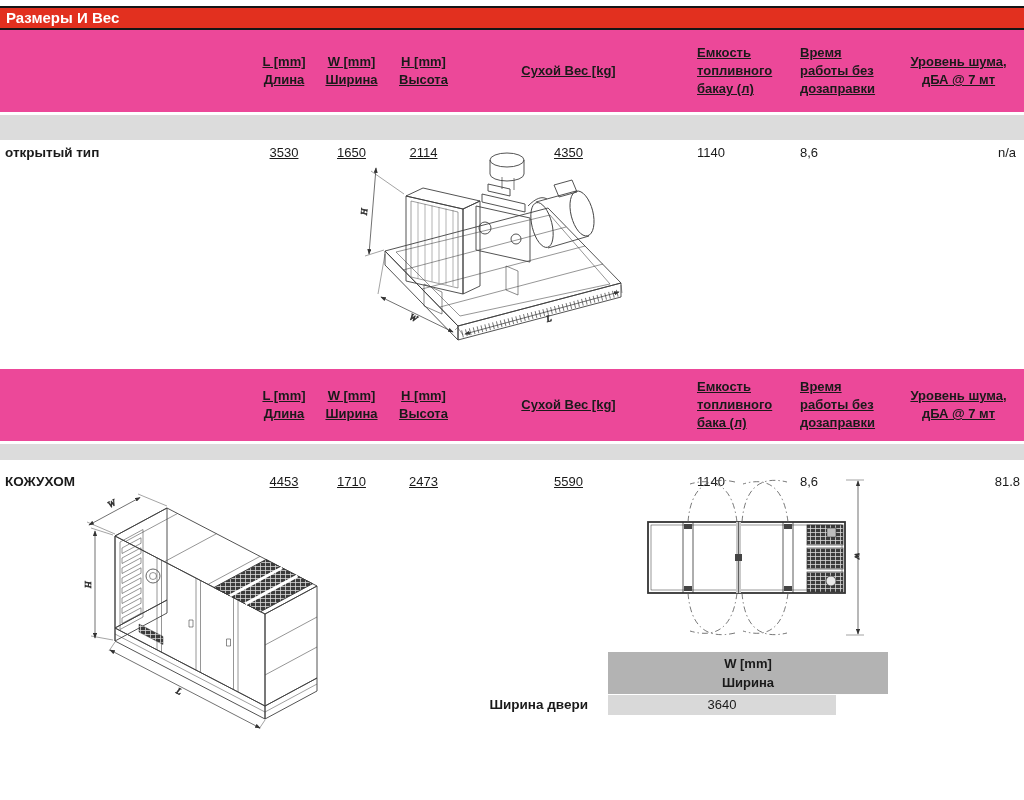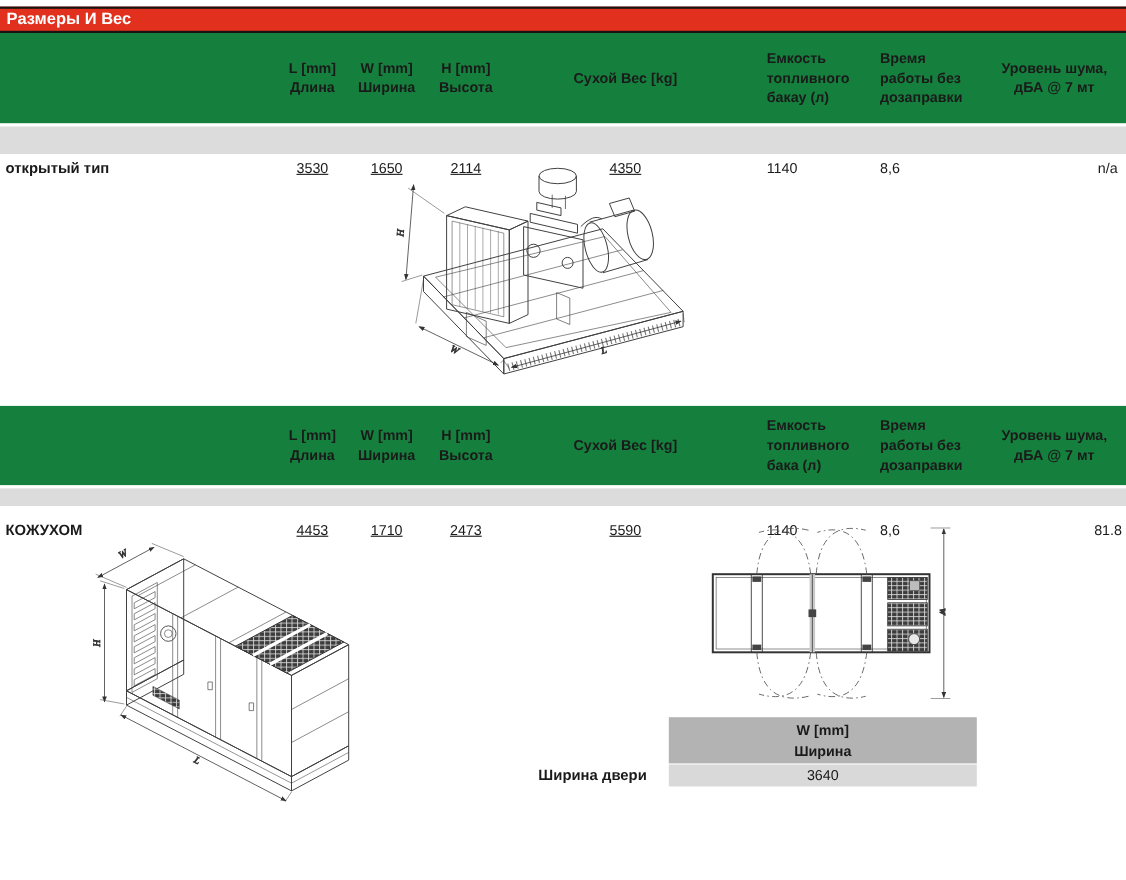--- a/index.html
+++ b/index.html
@@ -6,21 +6,21 @@
   body{width:1024px;height:800px;overflow:hidden;position:relative;
        font-family:"Liberation Sans","DejaVu Sans",sans-serif;color:#1a1a1a;}
   .abs{position:absolute;}
   
   #titlebar{left:0;top:6px;width:1018px;height:20px;background:#e2301f;
             border-top:2px solid #151515;border-bottom:2px solid #151515;border-right:2px solid #151515;
             color:#fff;font-weight:bold;font-size:15px;line-height:20px;padding-left:6px;}
   
   .tgrid{left:0;width:1024px;display:grid;
          grid-template-columns:250px 68px 67px 77px 213px 115px 103px 131px;}
-  .thead{background:#15803d;}
+  .thead{background:#ec4899;text-decoration:underline;}
   .trow{background:#dcdcdc;align-items:center;}
   #t1-head{top:30px;height:82px;}
   #t1-row{top:115px;height:25px;}
   #t2-head{top:369px;height:72px;}
   #t2-row{top:444px;height:16px;}
   .th{display:flex;flex-direction:column;justify-content:center;
       font-weight:bold;font-size:13px;line-height:18px;}
   .th.center{align-items:center;text-align:center;}
   .th.left{align-items:flex-start;}
   .padfuel{padding-left:22px;}
@@ -28,21 +28,21 @@
   .td{font-size:13px;margin-top:30px;}
   .td.center{text-align:center;text-decoration:underline;}
   .td.right{text-align:right;padding-right:8px;}
   .td.rowlabel{font-weight:bold;padding-left:5px;font-size:13.5px;}
   
   #door-label{left:440px;top:697px;width:148px;text-align:right;
               font-weight:bold;font-size:13.5px;}
   #door-head{left:608px;top:652px;width:280px;height:42px;background:#b3b3b3;
              display:flex;flex-direction:column;justify-content:center;align-items:center;
              font-weight:bold;font-size:13px;line-height:19px;}
-  #door-value{left:608px;top:695px;width:280px;height:20px;background:#d9d9d9;
+  #door-value{left:608px;top:695px;width:228px;height:20px;background:#d9d9d9;
               text-align:center;font-size:13px;line-height:20px;}
   
   svg{overflow:visible;}
   .dim{font-family:"Liberation Serif","DejaVu Serif",serif;font-style:italic;
        font-size:9px;fill:#333;}
   .dimsmall{font-family:"Liberation Serif","DejaVu Serif",serif;font-style:italic;
        font-size:7px;fill:#333;}
 </style>
 </head>
 <body>

